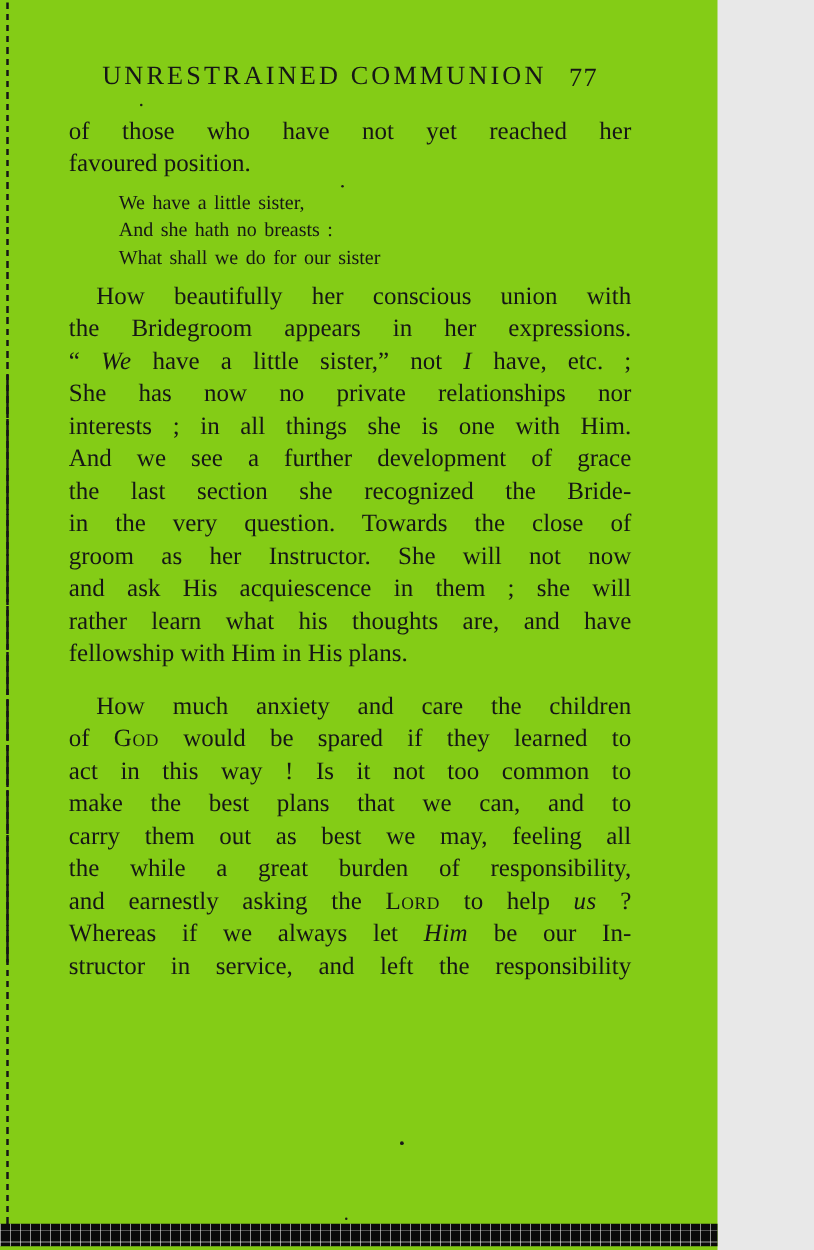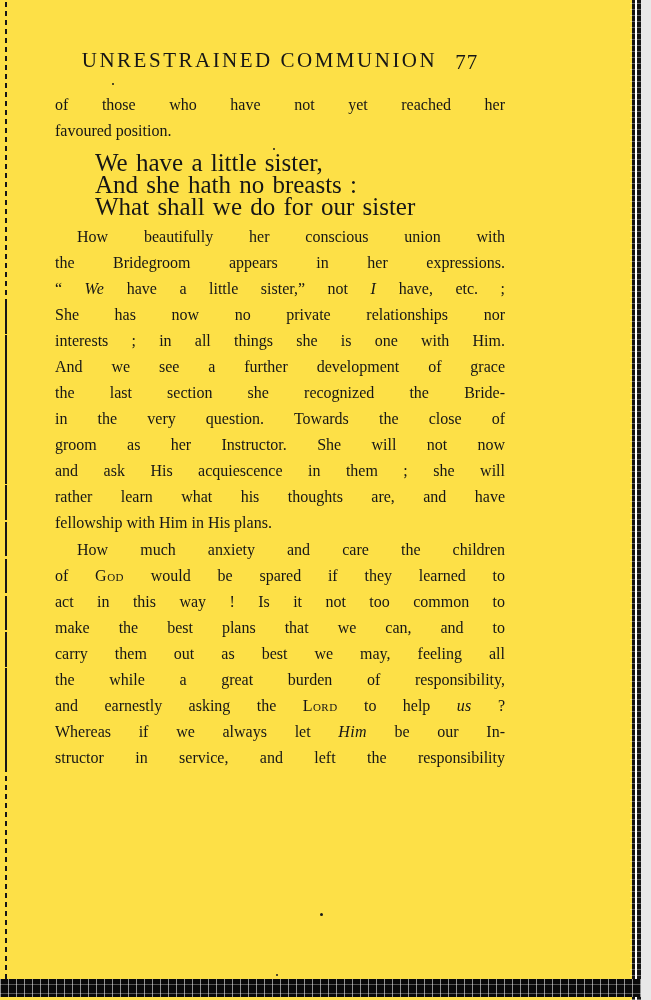--- a/index.html
+++ b/index.html
@@ -1,19 +1,19 @@
 <!DOCTYPE html>
 <html><head>
 <meta charset="utf-8">
 <style>
   html,body{margin:0;padding:0;background:#e8e8e8;}
   .page{
     position:relative;
-    width:641px;height:1000px;
-    background:#fde047;
+    width:574px;height:1000px;
+    background:#84cc16;
     overflow:hidden;
     font-family:"Liberation Serif", serif;
     color:#161616;
   }
   
   .left-line{
     position:absolute;left:5px;top:2px;width:2px;height:978px;
     background:repeating-linear-gradient(180deg,#161616 0 5px,transparent 5px 9px);
   }
   .left-line2{
@@ -47,25 +47,25 @@
   
   .content{position:absolute;left:55px;top:0;width:450px;}
   .header{
     margin-top:46px;height:28px;line-height:28px;
     display:flex;justify-content:center;align-items:baseline;gap:18px;
     font-size:21px;letter-spacing:2.5px;white-space:nowrap;
   }
   .pagenum{letter-spacing:1px;position:relative;top:2px;text-align:right;}
   .block .tline{white-space:nowrap;}
   .block .tline.j{white-space:normal;text-align:justify;text-align-last:justify;text-justify:inter-word;}
-  .body{font-size:16px;line-height:26px;}
+  .body{font-size:20px;line-height:26px;}
   .opening{margin-top:18px;}
-  .poem{margin-top:8px;margin-left:40px;font-size:25px;line-height:22px;word-spacing:2px;}
+  .poem{margin-top:8px;margin-left:40px;font-size:16px;line-height:22px;word-spacing:2px;}
   .para1{margin-top:6px;}
-  .para2{margin-top:1px;}
+  .para2{margin-top:16px;}
   .tline.ind{text-indent:22px;}
   .sc{font-variant:small-caps;letter-spacing:.5px;}
   i{letter-spacing:.3px;}
 </style>
 </head>
 <body>
 
 <div class="page">
 
   <div class="left-line"></div>

